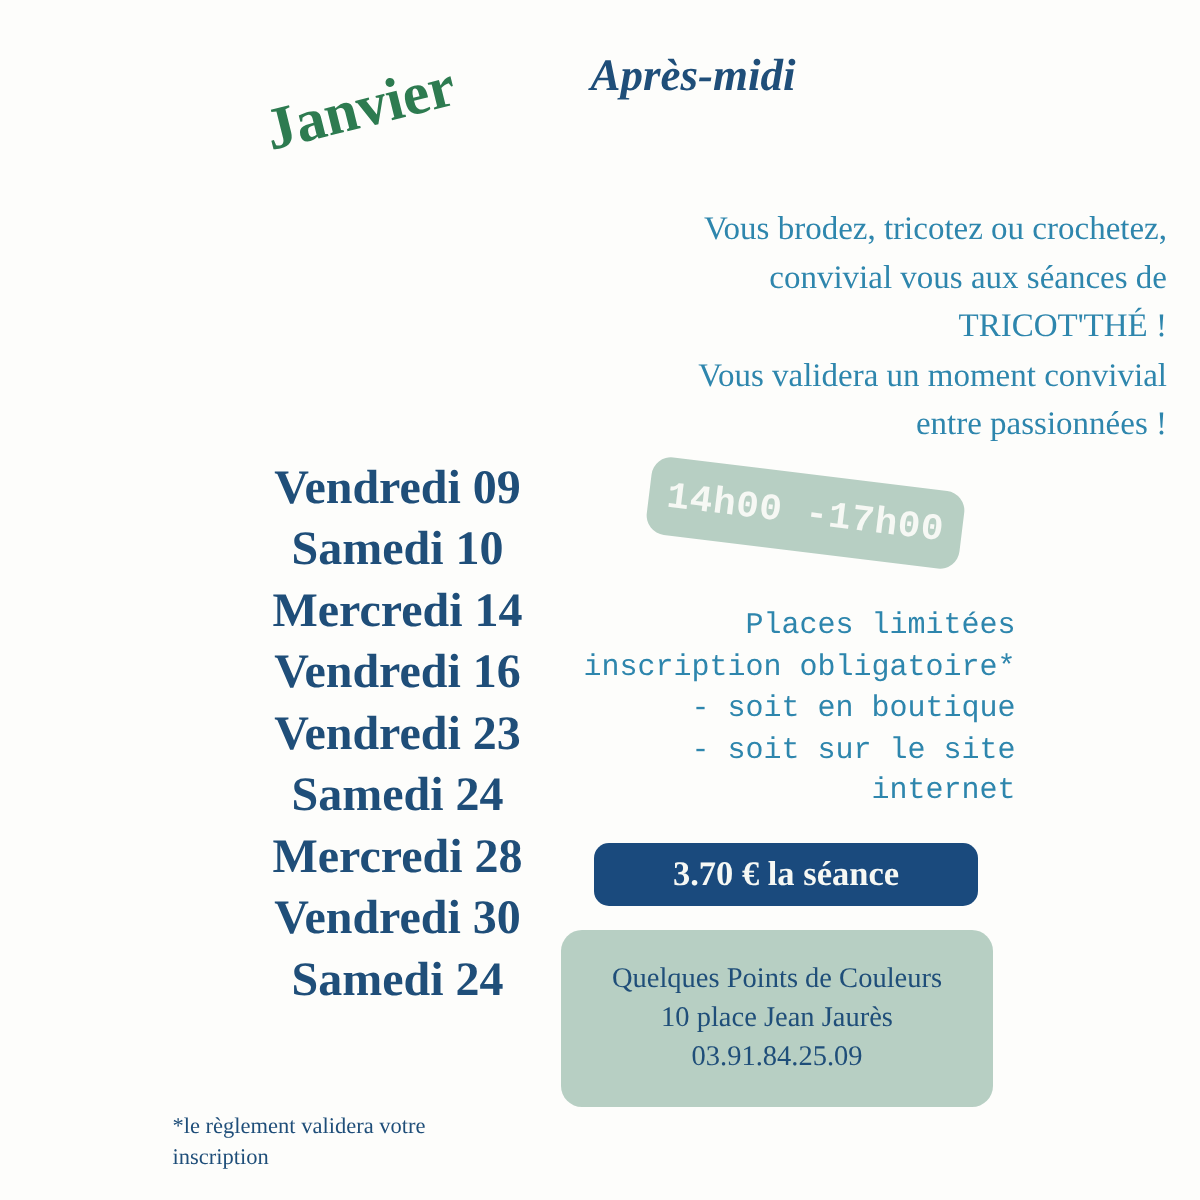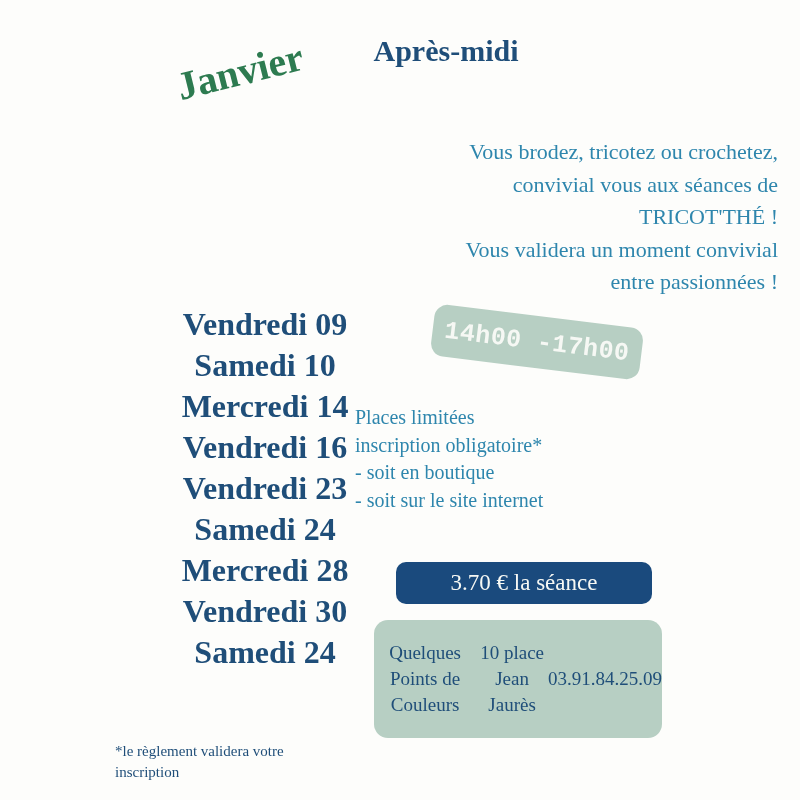--- a/index.html
+++ b/index.html
@@ -24,27 +24,28 @@
     left: 150px; top: 48px;
     width: 180px;
     text-align: center;
     font-size: 40px;
     font-weight: 600;
     color: var(--green);
     transform: rotate(-14deg);
   }
   .title {
     position: absolute;
-    left: 306px; top: 30px;
+    left: 322px; top: 30px;
     width: 280px;
     text-align: center;
     font-size: 30px;
     line-height: 41px;
     font-weight: 600;
     color: var(--navy);
+    font-style: italic;
   }
   .intro {
     position: absolute;
     left: 98px; top: 136px;
     width: 680px;
     text-align: right;
     font-size: 22px;
     line-height: 32.5px;
     color: var(--teal);
   }
@@ -71,45 +72,47 @@
     color: var(--cream);
     font-family: "Liberation Mono", "DejaVu Sans Mono", monospace;
     font-size: 25px;
     font-weight: 700;
     letter-spacing: 0.5px;
   }
   .registration {
     position: absolute;
     left: 355px; top: 404px;
     width: 322px;
-    text-align: left;
+    text-align: right;
     font-size: 20px;
     line-height: 27.5px;
     color: var(--teal);
+    font-family: Liberation Mono, monospace;
   }
   .price-banner {
     position: absolute;
     left: 396px; top: 562px;
     width: 256px; height: 42px;
     background: var(--navy-box);
     border-radius: 10px;
     display: flex;
     align-items: center;
     justify-content: center;
     color: var(--cream);
     font-size: 23px;
+    font-weight: bold;
   }
   .contact-card {
     position: absolute;
     left: 374px; top: 620px;
     width: 288px; height: 118px;
     background: var(--sage);
     border-radius: 14px;
     display: flex;
-    flex-direction: row;
+    flex-direction: column;
     align-items: center;
     justify-content: center;
     text-align: center;
     color: var(--navy);
     font-size: 19px;
     line-height: 26px;
   }
   .footnote {
     position: absolute;
     left: 115px; top: 741px;

